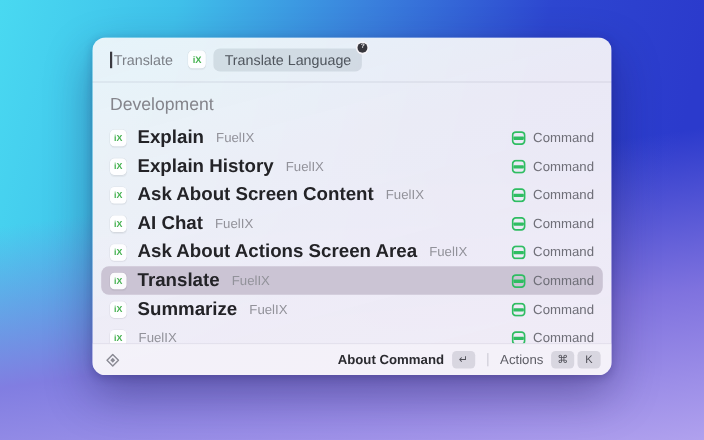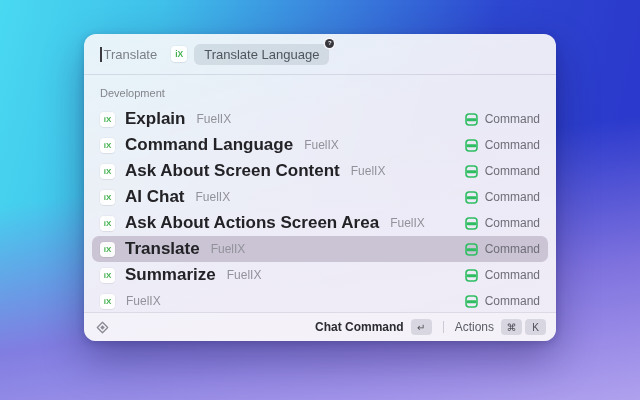--- a/index.html
+++ b/index.html
@@ -40,21 +40,21 @@
     padding:3px 10px;font-size:13px;color:#4f555d;font-weight:400;
   }
   .help-badge{
     position:absolute;top:-5px;right:-5px;width:9px;height:9px;border-radius:50%;
     background:#36363c;color:#f5f4f8;font-size:6px;font-weight:700;
     display:flex;align-items:center;justify-content:center;
     box-shadow:0 0 0 1.5px rgba(245,243,248,.95);
   }
   
   .list{flex:1 1 auto;padding:8px 8px 0 8px;overflow:hidden;}
-  .section-label{font-size:11px;color:#84848b;margin:4px 8px 7px 8px;}
+  .section-label{font-size:16px;color:#84848b;margin:4px 8px 7px 8px;}
   .row{
     height:26px;display:flex;align-items:center;padding:0 8px;border-radius:7px;gap:10px;
   }
   .row.selected{background:#cbc4d4;}
   .row .ix-badge{width:15px;height:15px;font-size:8px;flex:0 0 15px;}
   .row-title{font-size:17px;font-weight:700;color:#232327;white-space:nowrap;}
   .row-subtitle{font-size:12px;color:#92929a;margin-left:1px;white-space:nowrap;}
   .row-spacer{flex:1 1 auto;}
   .row-accessory{display:flex;align-items:center;gap:7px;}
   .row-accessory .acc-label{font-size:12px;color:#6e6e77;}
@@ -109,21 +109,21 @@
     <span class="row-accessory">
       <svg class="cmd-icon" viewBox="0 0 14 14">
         <rect x="1.1" y="1.1" width="11.8" height="11.8" rx="3.2" fill="none" stroke="#2fbd62" stroke-width="1.7"></rect>
         <rect x="1.9" y="5.6" width="10.2" height="3.2" rx="0.8" fill="#2fbd62"></rect>
       </svg>
       <span class="acc-label">Command</span>
     </span>
   </div>
         <div class="row">
     <span class="ix-badge">iX</span>
-    <span class="row-title">Command Language</span>
+    <span class="row-title">Explain History</span>
     <span class="row-subtitle">FuelIX</span>
     <span class="row-spacer"></span>
     <span class="row-accessory">
       <svg class="cmd-icon" viewBox="0 0 14 14">
         <rect x="1.1" y="1.1" width="11.8" height="11.8" rx="3.2" fill="none" stroke="#2fbd62" stroke-width="1.7"></rect>
         <rect x="1.9" y="5.6" width="10.2" height="3.2" rx="0.8" fill="#2fbd62"></rect>
       </svg>
       <span class="acc-label">Command</span>
     </span>
   </div>
@@ -208,21 +208,21 @@
   </div>
 
   <div class="footer">
     <div class="footer-left">
       <svg class="cmd-icon" width="14" height="14" viewBox="0 0 14 14">
         <path d="M7 1.4 L12.6 7 L7 12.6 L1.4 7 Z" fill="none" stroke="#8a8a94" stroke-width="1.4" stroke-linejoin="round"></path>
         <path d="M7 4.6 L9.4 7 L7 9.4 L4.6 7 Z" fill="#8a8a94"></path>
       </svg>
     </div>
     <div class="footer-right">
-      <span class="footer-primary">Chat Command</span>
+      <span class="footer-primary">About Command</span>
       <span class="keycap">↵</span>
       <span class="footer-divider"></span>
       <span class="footer-actions">Actions</span>
       <span class="keypair">
         <span class="keycap">⌘</span>
         <span class="keycap">K</span>
       </span>
     </div>
   </div>
 

